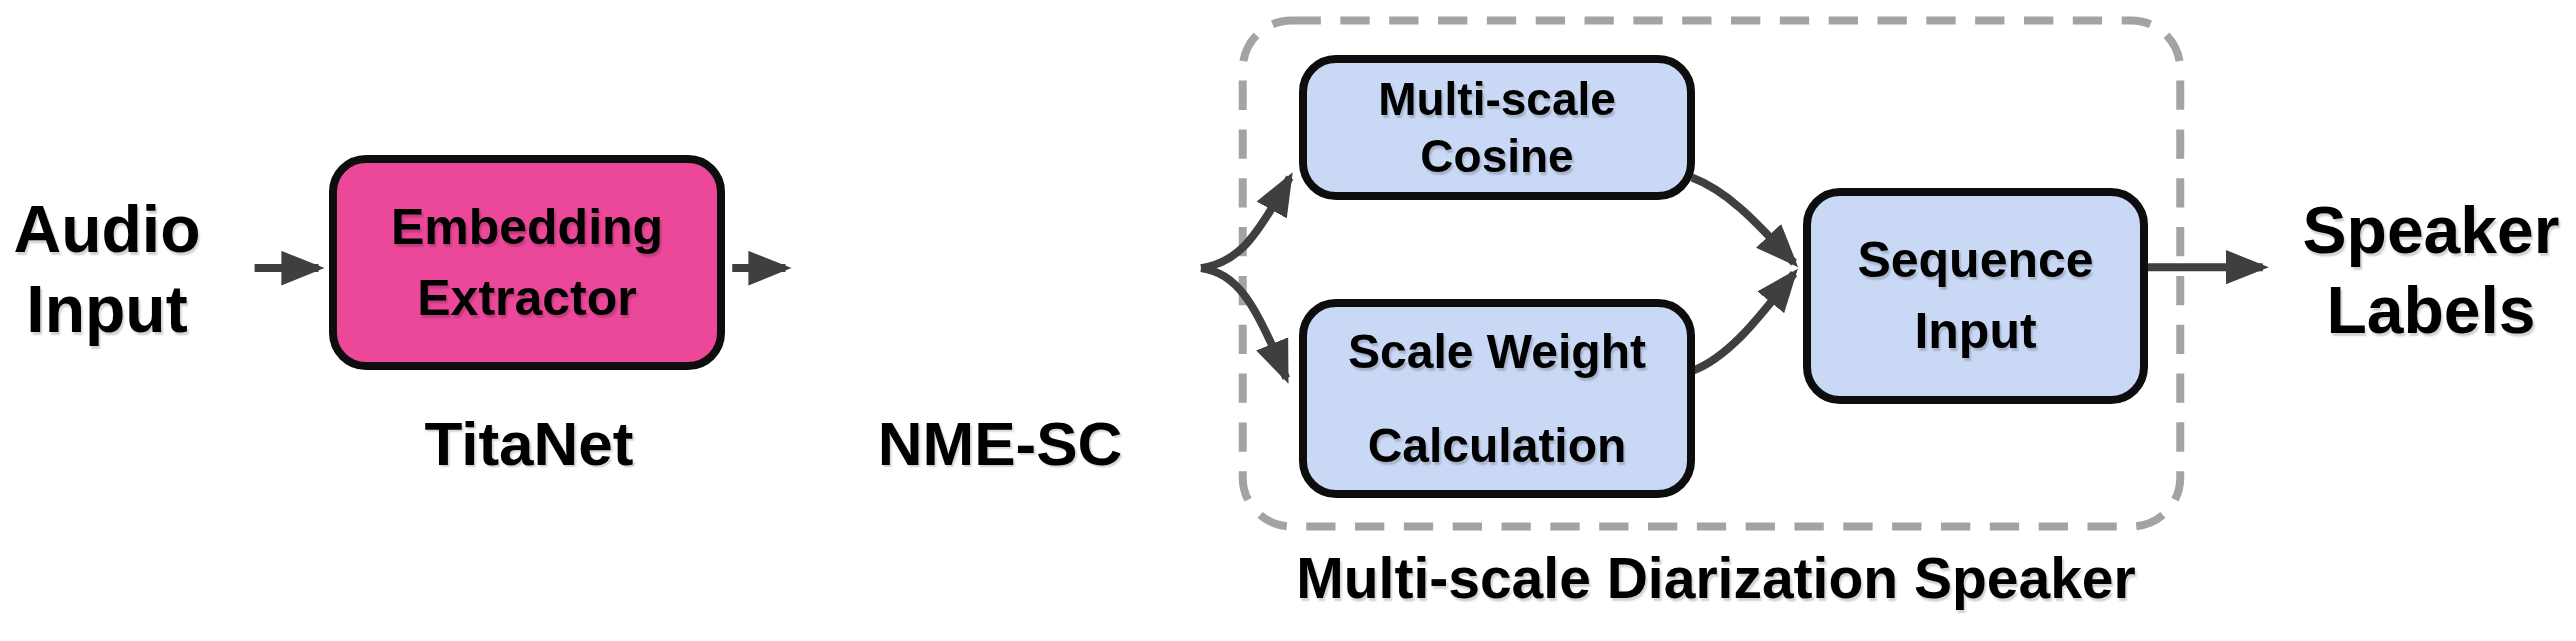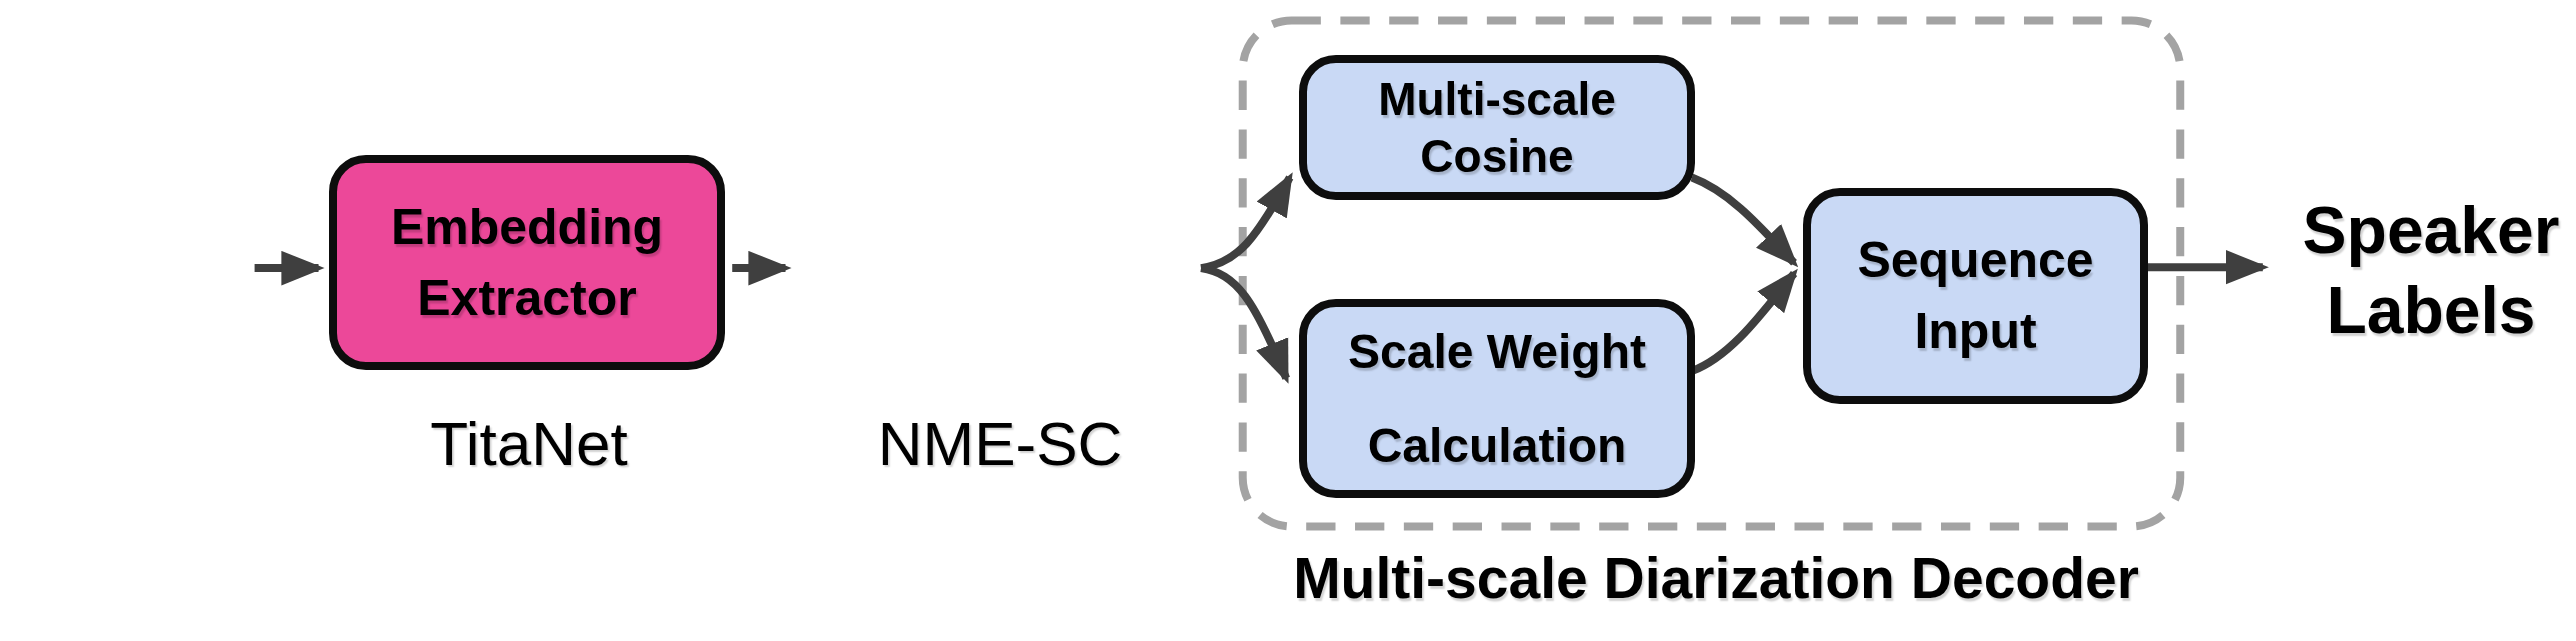--- a/index.html
+++ b/index.html
@@ -47,21 +47,21 @@
     font-weight: bold;
     font-size: 66px;
     line-height: 80px;
     text-align: center;
     white-space: nowrap;
     text-shadow: 1.8px 2.7px 1.8px rgba(0,0,0,0.18);
   }
   .caption {
     position: absolute;
     transform: translate(-50%, -50%);
-    font-weight: normal;
+    font-weight: bold;
     font-size: 62px;
     white-space: nowrap;
     text-shadow: 1.8px 2.7px 1.8px rgba(0,0,0,0.18);
   }
   .group-caption {
     position: absolute;
     transform: translate(-50%, -50%);
     font-weight: bold;
     font-size: 57px;
     white-space: nowrap;
@@ -86,20 +86,24 @@
     <path d="M824,302 L884,302" fill="none" stroke-width="9" marker-end="url(#ah)" stroke="#3f3f3f"></path>
     <path d="M2414,301 L2548,301" fill="none" stroke-width="9" marker-end="url(#ah)" stroke="#3f3f3f"></path>
 
     <path d="M1352,302 C1394,296 1414,268 1452,200" fill="none" stroke-width="9" marker-end="url(#ah)" stroke="#3f3f3f"></path>
     <path d="M1352,302 C1392,308 1412,338 1448,426" fill="none" stroke-width="9" marker-end="url(#ah)" stroke="#3f3f3f"></path>
 
     <path d="M1905,200 C1950,217 1986,260 2020,296" fill="none" stroke-width="9" marker-end="url(#ah)" stroke="#3f3f3f"></path>
     <path d="M1905,418 C1950,401 1986,350 2020,308" fill="none" stroke-width="9" marker-end="url(#ah)" stroke="#3f3f3f"></path>
   </svg>
 
+  <div class="io-label" style="left:107px; top:269px;">
+    <div>Audio</div>
+    <div>Input</div>
+  </div>
 
   <div class="node" style="left: 329px; top: 155px; width: 396px; height: 215px; background-color: #ec4899;">
     <div>Embedding</div>
     <div>Extractor</div>
   </div>
   <div class="caption" style="left:529px; top:443px;">TitaNet</div>
 
   <div class="caption" style="left:1000px; top:443px;">NME-SC</div>
 
   <div class="node three-line" style="left: 1299px; top: 55px; width: 396px; height: 145px; background-color: rgb(201, 217, 245);">
@@ -110,21 +114,21 @@
   <div class="node" style="left: 1299px; top: 299px; width: 396px; height: 199px; font-size: 48px; line-height: 62px; background-color: rgb(201, 217, 245); gap: 32px;">
     <div>Scale Weight</div>
     <div>Calculation</div>
   </div>
 
   <div class="node" style="left: 1803px; top: 160px; width: 345px; height: 216px; background-color: rgb(201, 217, 245); margin-top: 28px;">
     <div>Sequence</div>
     <div>Input</div>
   </div>
 
-  <div class="group-caption" style="left:1716px; top:578px;">Multi-scale Diarization Decoder</div>
+  <div class="group-caption" style="left:1716px; top:578px;">Multi-scale Diarization Speaker</div>
 
   <div class="io-label" style="left:2431px; top:270px;">
     <div>Speaker</div>
     <div>Labels</div>
   </div>
 
 </div>
 
 
 </body></html>

